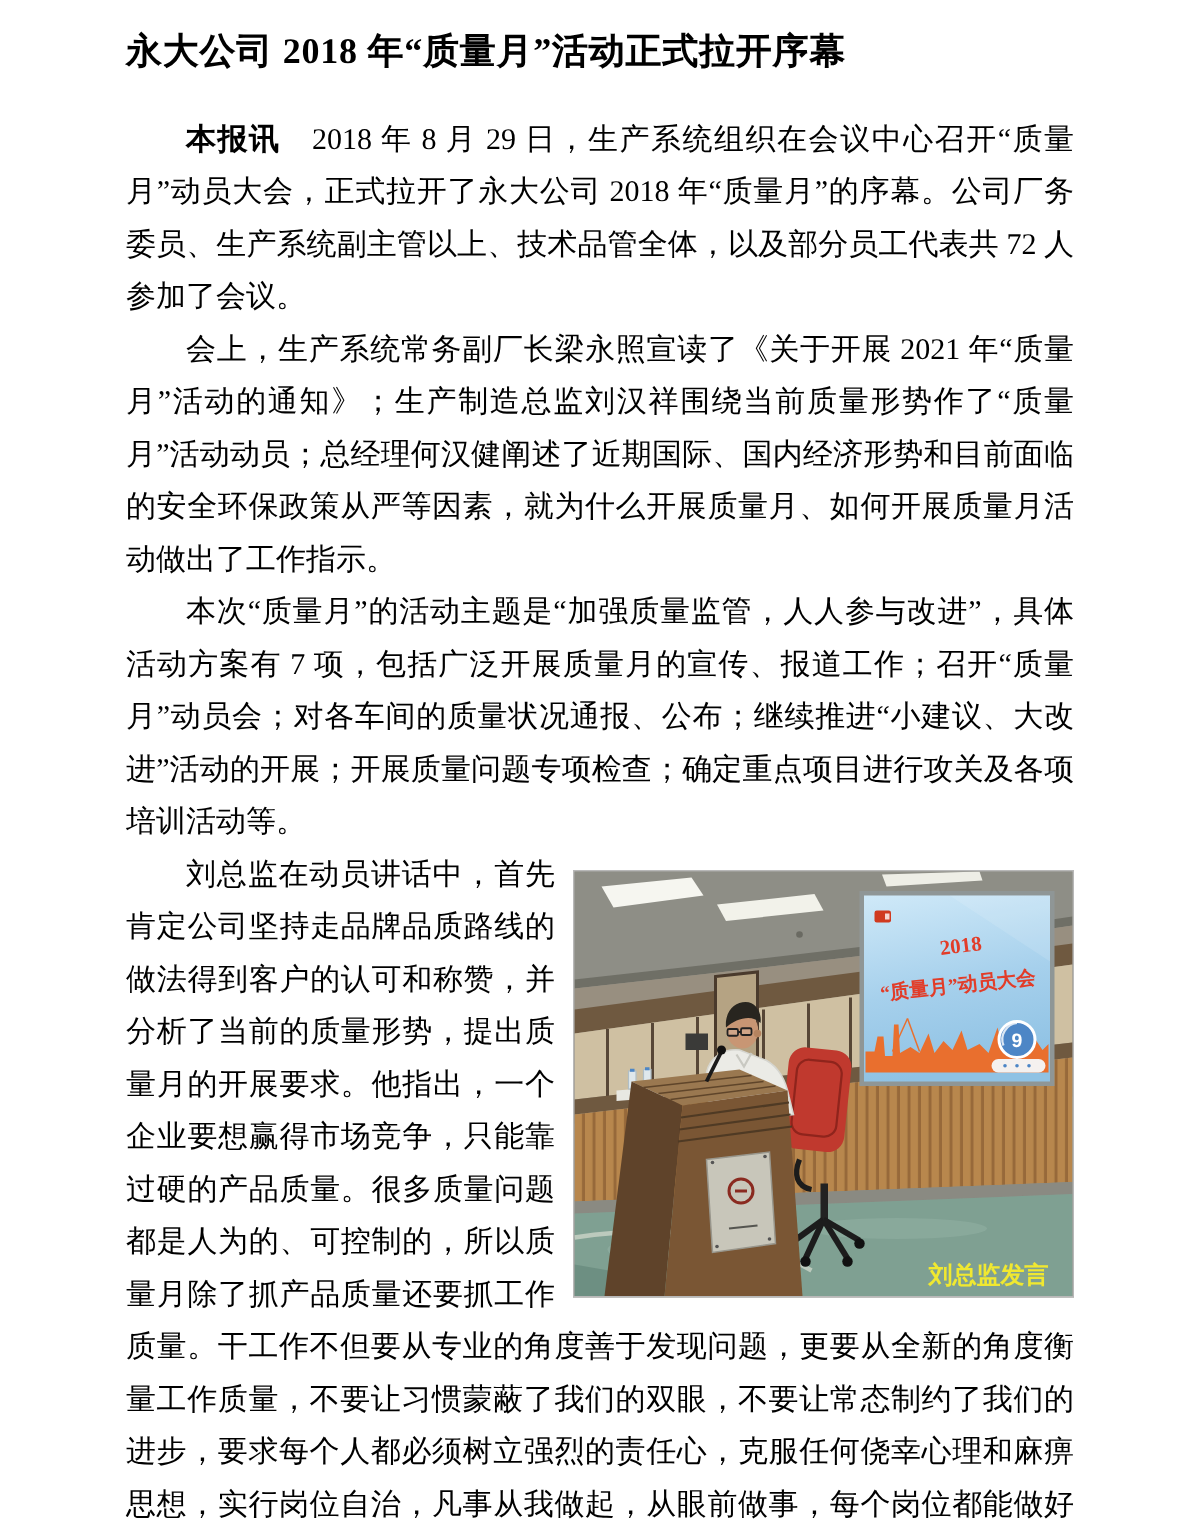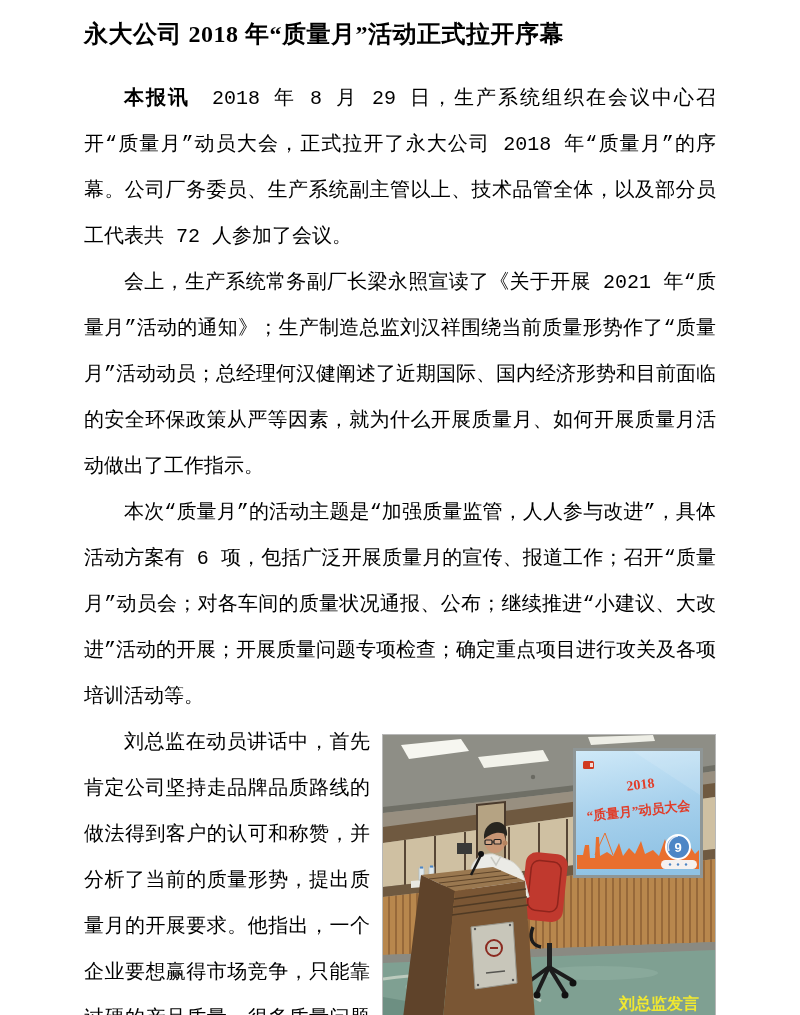--- a/index.html
+++ b/index.html
@@ -18,25 +18,24 @@
   }
   .doc-title{
     font-size:24px;
     font-weight:bold;
     text-align:left;
     margin:6px 0 26px 0;
     letter-spacing:0.5px;
   }
   p.body-par{
     font-size:20px;
-    line-height:46px;
+    line-height:35px;
     text-align:justify;
     margin:0;
     text-indent:2em;
-    font-family:Liberation Mono, monospace;
   }
   p.body-par .lead{font-weight:bold;}
   .photo-float{
     float:right;
     width:332px;height:283px;
     margin:14px 0 12px 12px;
     border:1px solid #b8b8b8;
     background:#8e8e86;
     position:relative;
   }
@@ -46,21 +45,21 @@
 <body>
 
 <div class="page">
 
   <h1 class="doc-title">永大公司 2018 年“质量月”活动正式拉开序幕</h1>
 
   <p class="body-par"><span class="lead">本报讯</span><span>　2018 年 8 月 29 日，生产系统组织在会议中心召开“质量月”动员大会，正式拉开了永大公司 2018 年“质量月”的序幕。公司厂务委员、生产系统副主管以上、技术品管全体，以及部分员工代表共 72 人参加了会议。</span></p>
 
   <p class="body-par">会上，生产系统常务副厂长梁永照宣读了《关于开展 2021 年“质量月”活动的通知》；生产制造总监刘汉祥围绕当前质量形势作了“质量月”活动动员；总经理何汉健阐述了近期国际、国内经济形势和目前面临的安全环保政策从严等因素，就为什么开展质量月、如何开展质量月活动做出了工作指示。</p>
 
-  <p class="body-par">本次“质量月”的活动主题是“加强质量监管，人人参与改进”，具体活动方案有 6 项，包括广泛开展质量月的宣传、报道工作；召开“质量月”动员会；对各车间的质量状况通报、公布；继续推进“小建议、大改进”活动的开展；开展质量问题专项检查；确定重点项目进行攻关及各项培训活动等。</p>
+  <p class="body-par">本次“质量月”的活动主题是“加强质量监管，人人参与改进”，具体活动方案有 7 项，包括广泛开展质量月的宣传、报道工作；召开“质量月”动员会；对各车间的质量状况通报、公布；继续推进“小建议、大改进”活动的开展；开展质量问题专项检查；确定重点项目进行攻关及各项培训活动等。</p>
 
   <div class="photo-float">
     <svg viewBox="0 0 332 283" xmlns="http://www.w3.org/2000/svg">
       <defs>
         <linearGradient id="scr" x1="0" y1="0" x2="0.2" y2="1">
           <stop offset="0" stop-color="#cfe9f8"></stop>
           <stop offset="0.55" stop-color="#a6d0ec"></stop>
           <stop offset="1" stop-color="#8fc2e4"></stop>
         </linearGradient>
         <pattern id="slats" width="7" height="10" patternUnits="userSpaceOnUse">

